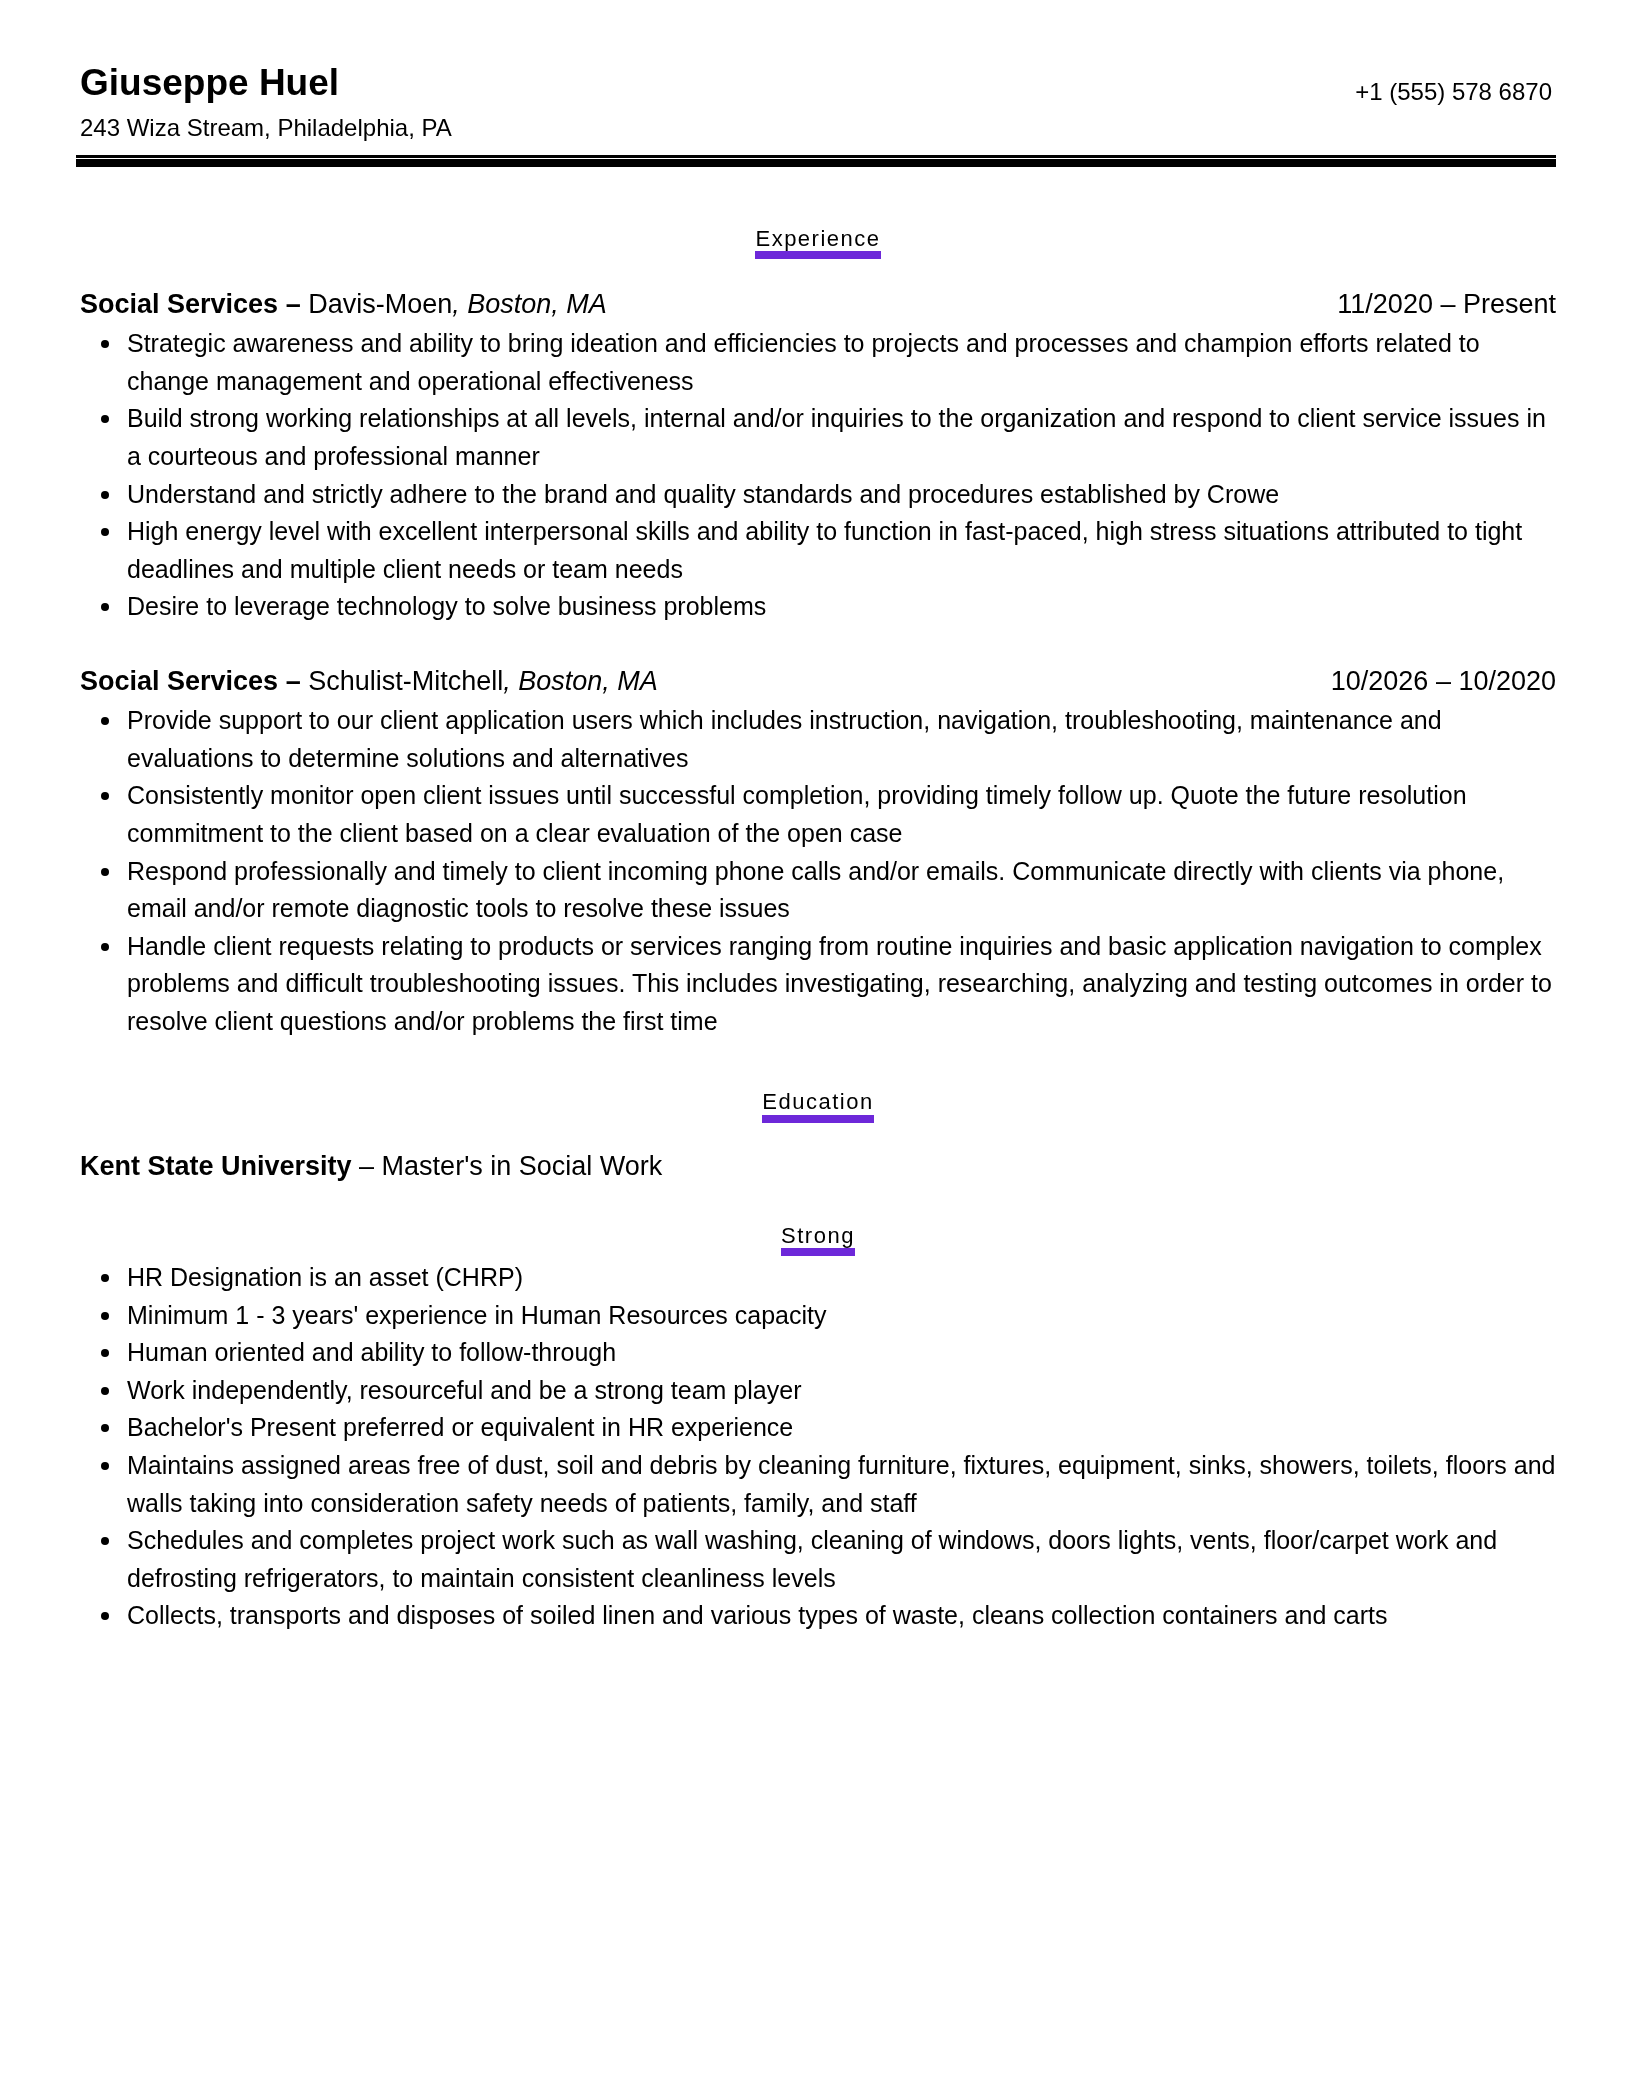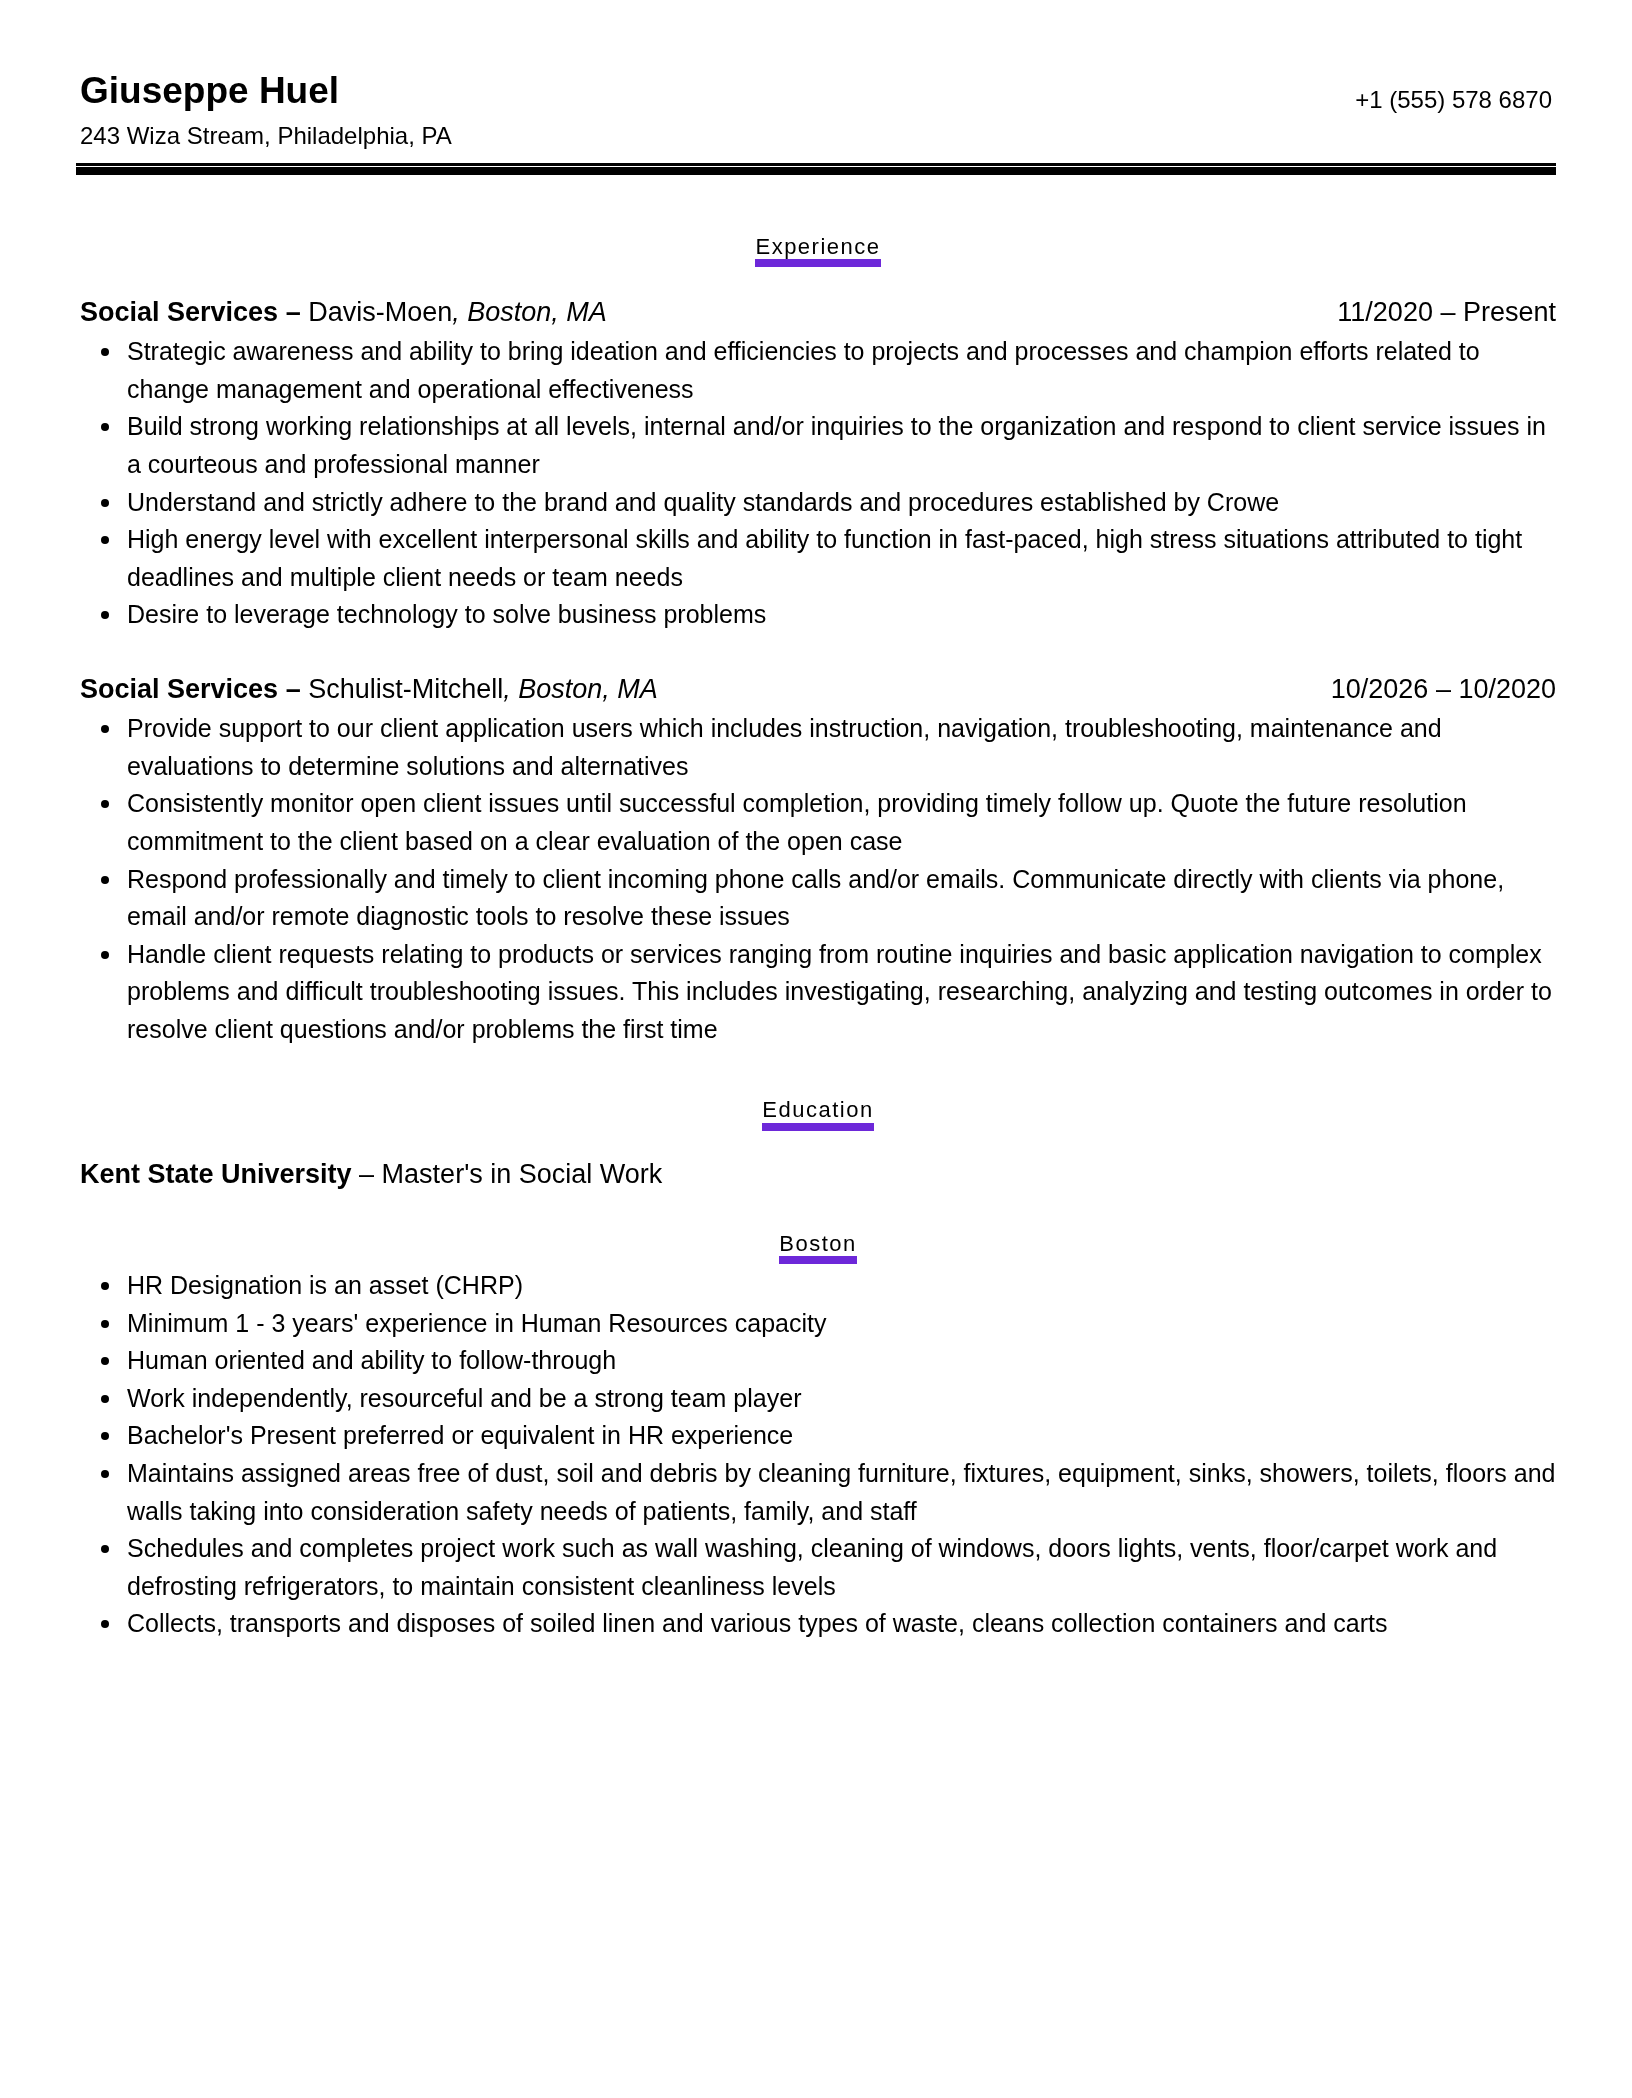--- a/index.html
+++ b/index.html
@@ -1,21 +1,21 @@
 <!DOCTYPE html>
 <html><head>
   <meta charset="utf-8">
   <style>
     html, body { margin: 0; padding: 0; background: #ffffff; }
     body {
       width: 1632px; height: 2098px; position: relative; overflow: hidden;
       font-family: "Liberation Sans", "DejaVu Sans", sans-serif;
       color: #000000;
     }
-    .page { position: absolute; left: 80px; top: 8px; width: 1476px; }
+    .page { position: absolute; left: 80px; top: 0; width: 1476px; }
     .header { position: relative; height: 170px; }
     .name { position: absolute; left: 0; top: 62px; font-size: 37px; font-weight: bold; letter-spacing: 0px; }
     .address { position: absolute; left: 0; top: 114px; font-size: 24px; }
     .phone { position: absolute; right: 4px; top: 78px; font-size: 24px; }
     .rule-thin { position: absolute; left: -4px; right: 0; top: 155px; height: 3px; background: #000; }
     .rule-thick { position: absolute; left: -4px; right: 0; top: 159px; height: 8px; background: #000; }
 
     .section-title-wrap { text-align: center; }
     .section-title {
       display: inline-block; font-size: 22px; letter-spacing: 1.5px;
@@ -85,21 +85,21 @@
   </div>
 
   <div class="section-title-wrap edu-title">
     <span class="section-title">Education</span>
   </div>
   <div class="edu-line">
     <span class="school">Kent State University</span><span> – Master's in Social Work</span>
   </div>
 
   <div class="section-title-wrap skills-title">
-    <span class="section-title">Boston</span>
+    <span class="section-title">Strong</span>
   </div>
   <ul class="bullets skills-list">
     <li>HR Designation is an asset (CHRP)</li>
     <li>Minimum 1 - 3 years' experience in Human Resources capacity</li>
     <li>Human oriented and ability to follow-through</li>
     <li>Work independently, resourceful and be a strong team player</li>
     <li>Bachelor's Present preferred or equivalent in HR experience</li>
     <li>Maintains assigned areas free of dust, soil and debris by cleaning furniture, fixtures, equipment, sinks, showers, toilets, floors and walls taking into consideration safety needs of patients, family, and staff</li>
     <li>Schedules and completes project work such as wall washing, cleaning of windows, doors lights, vents, floor/carpet work and defrosting refrigerators, to maintain consistent cleanliness levels</li>
     <li>Collects, transports and disposes of soiled linen and various types of waste, cleans collection containers and carts</li>

